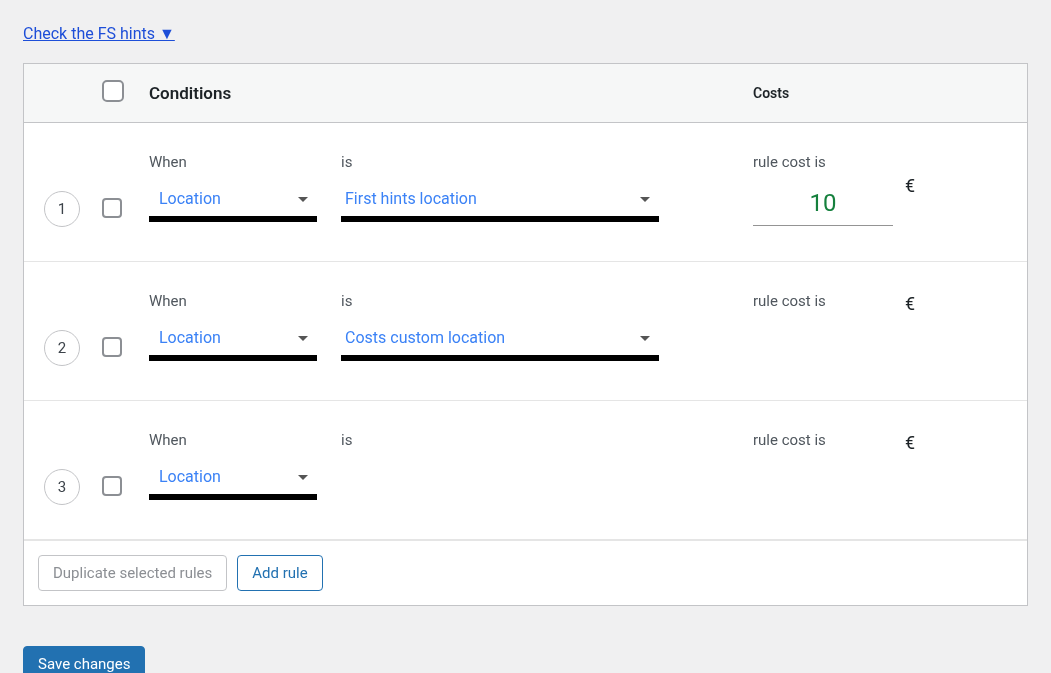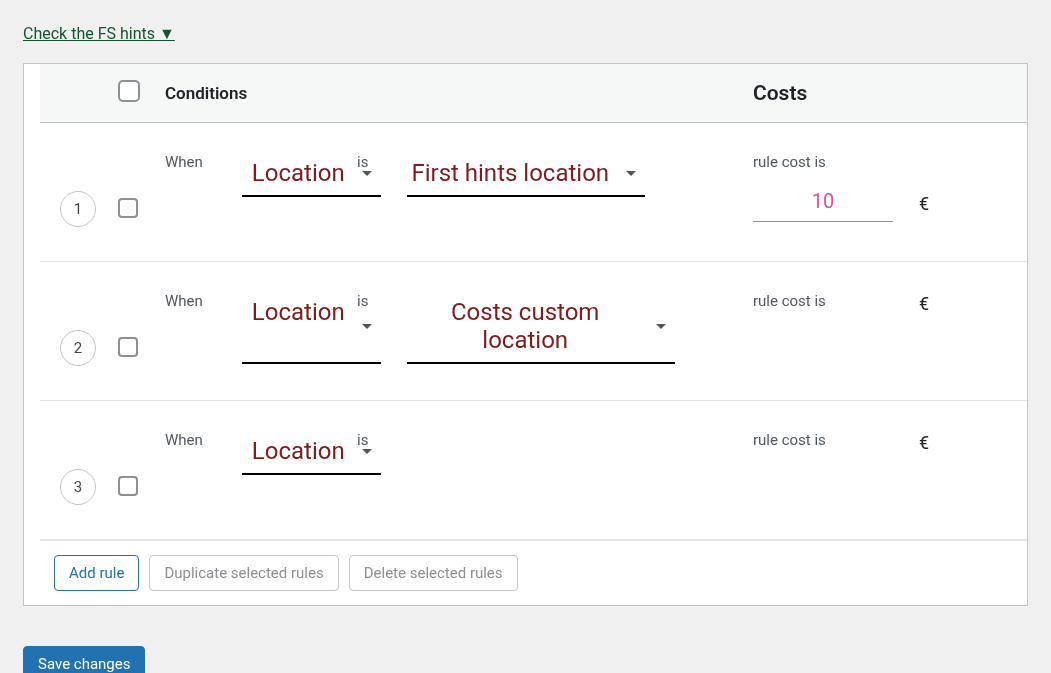--- a/index.html
+++ b/index.html
@@ -11,30 +11,29 @@
     font-family: -apple-system, BlinkMacSystemFont, "Segoe UI", Roboto, sans-serif;
     background: #f0f0f1;
     padding: 0;
     color: #3c434a;
   }
   .container {
     padding: 0 23px 23px 23px;
   }
   .hints-link {
     display: inline-block;
-    color: #14532d;
+    color: #1d4ed8;
     text-decoration: underline;
     font-size: 16px;
     margin: 24px 0 20px 0;
     cursor: pointer;
   }
   .table-wrapper {
     background: #fff;
     border: 1px solid #c3c4c7;
-    padding-left: 16px;
   }
   .table-header {
     display: flex;
     align-items: center;
     padding: 16px 20px 16px 20px;
     border-bottom: 1px solid #c3c4c7;
     background: #f6f7f7;
   }
   .header-checkbox-cell {
     width: 105px;
@@ -42,21 +41,21 @@
   }
   .header-conditions {
     flex: 1;
     font-weight: 600;
     font-size: 17px;
     color: #1d2327;
   }
   .header-costs {
     width: 260px;
     font-weight: 600;
-    font-size: 21px;
+    font-size: 14px;
     color: #1d2327;
     padding-left: 6px;
   }
   .checkbox {
     width: 22px;
     height: 22px;
     border: 2px solid #8c8f94;
     border-radius: 5px;
     background: #fff;
     cursor: pointer;
@@ -95,65 +94,64 @@
     height: 20px;
     border-radius: 4px;
   }
   .conditions-block {
     flex: 1;
     display: flex;
     gap: 24px;
   }
   .field-group {
     display: flex;
-    flex-direction: row;
-    gap: 39px;
+    flex-direction: column;
   }
   .field-label {
     font-size: 15px;
     color: #50575e;
     margin-bottom: 12px;
   }
   .select-control {
     position: relative;
-    border-bottom: 2px solid #000000;
+    border-bottom: 6px solid #000000;
     padding: 6px 36px 8px 10px;
-    font-size: 24px;
-    color: #7f1d1d;
+    font-size: 16px;
+    color: #3b82f6;
     cursor: pointer;
   }
   .select-control .caret {
     position: absolute;
     right: 8px;
     top: 50%;
     transform: translateY(-50%);
   }
   .when-group { width: 168px; }
-  .is-group { width: 318px; text-align: center; }
+  .is-group { width: 318px; }
   .is-group .select-control { padding-left: 4px; }
   .costs-block {
     width: 260px;
     padding-left: 6px;
   }
   .cost-field {
     display: flex;
-    align-items: flex-end;
-    gap: 26px;
+    align-items: center;
+    gap: 12px;
   }
   .cost-input-wrap {
     display: flex;
     flex-direction: column;
     width: 140px;
   }
   .cost-input {
     border: none;
     border-bottom: 1px solid #949494;
     padding: 6px 4px 8px 4px;
-    font-size: 20px;
-    color: #ec4899;
+    font-size: 24px;
+    color: #15803d;
     text-align: center;
     background: transparent;
     outline: none;
     font-family: inherit;
   }
   .currency {
     font-size: 18px;
     color: #1d2327;
     padding-bottom: 8px;
   }
@@ -323,22 +321,21 @@
         <div class="cost-field">
           <div class="cost-input-wrap">
             <div class="field-label">rule cost is</div>
           </div>
           <span class="currency">€</span>
         </div>
       </div>
     </div>
 
     <div class="actions-row">
+      <button class="btn btn-outline-secondary">Duplicate selected rules</button>
       <button class="btn btn-outline-primary">Add rule</button>
-      <button class="btn btn-outline-secondary">Duplicate selected rules</button>
-      <button class="btn btn-outline-secondary">Delete selected rules</button>
     </div>
 
   </div>
 
   <button class="save-btn">Save changes</button>
 
 </div>
 
 </body></html>

